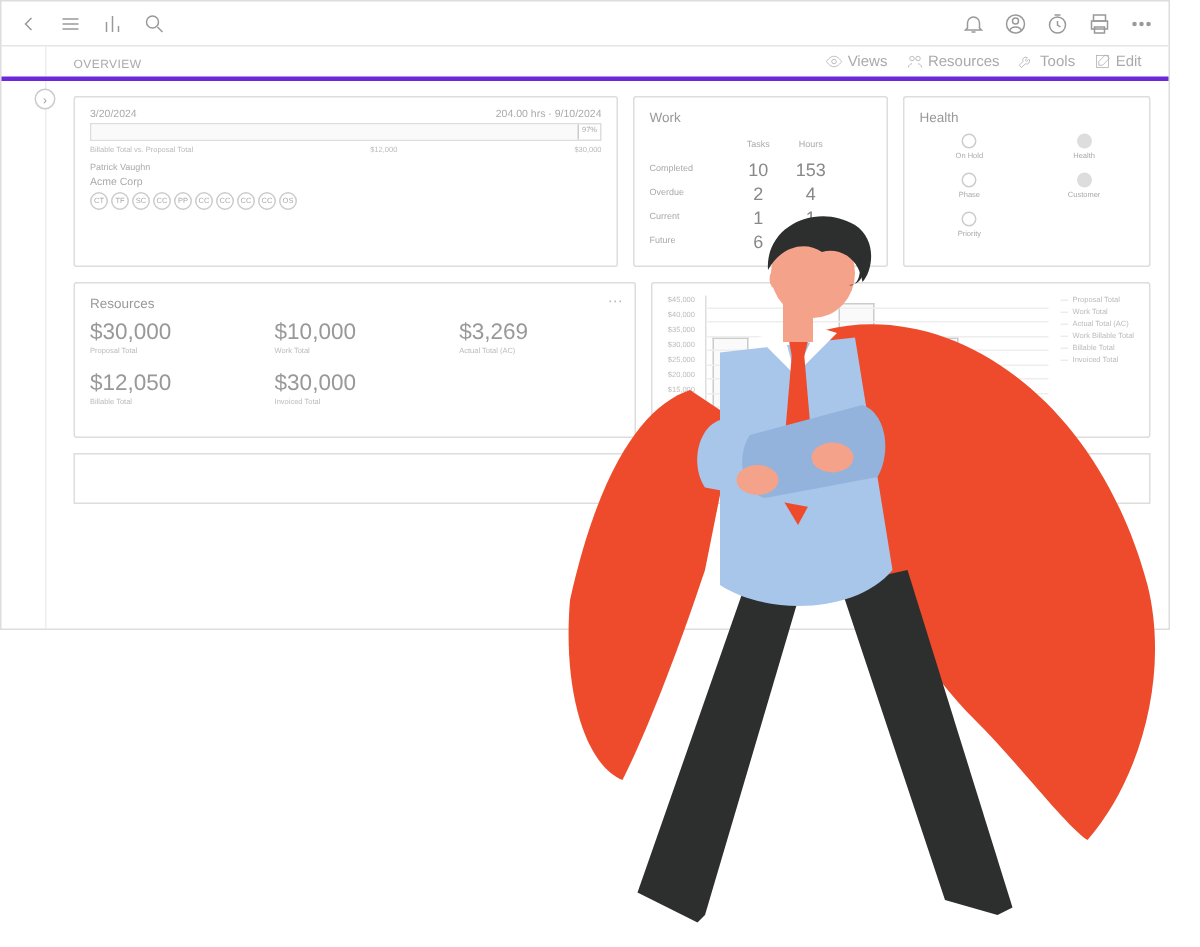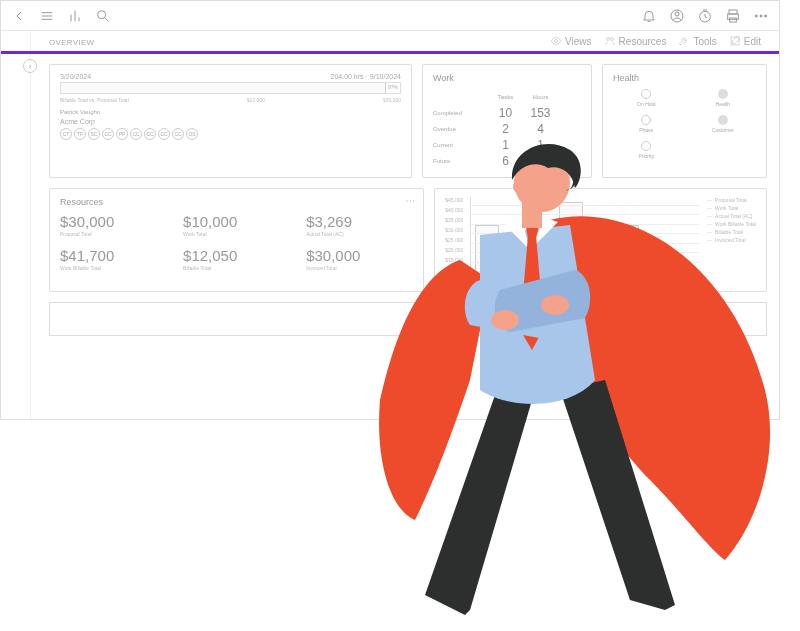--- a/index.html
+++ b/index.html
@@ -269,24 +269,20 @@
             </div>
             <div class="fin-item">
               <div class="amount">$10,000</div>
               <div class="flabel">Work Total</div>
             </div>
             <div class="fin-item">
               <div class="amount">$3,269</div>
               <div class="flabel">Actual Total (AC)</div>
             </div>
             <div class="fin-item">
-              <div class="amount">$41,700</div>
-              <div class="flabel">Work Billable Total</div>
-            </div>
-            <div class="fin-item">
               <div class="amount">$12,050</div>
               <div class="flabel">Billable Total</div>
             </div>
             <div class="fin-item">
               <div class="amount">$30,000</div>
               <div class="flabel">Invoiced Total</div>
             </div>
           </div>
       </div>
 

